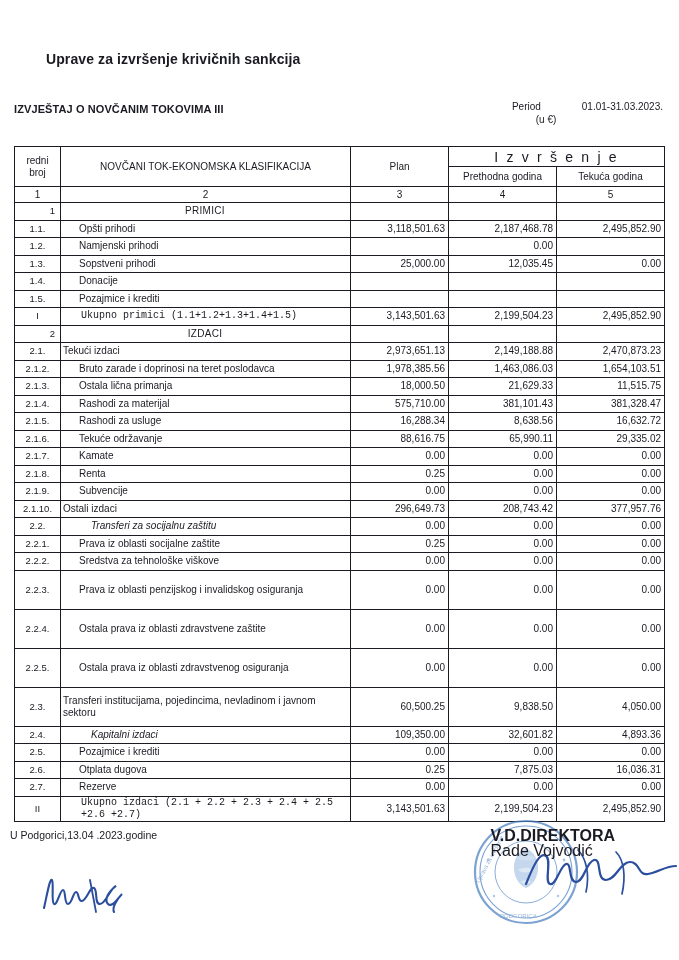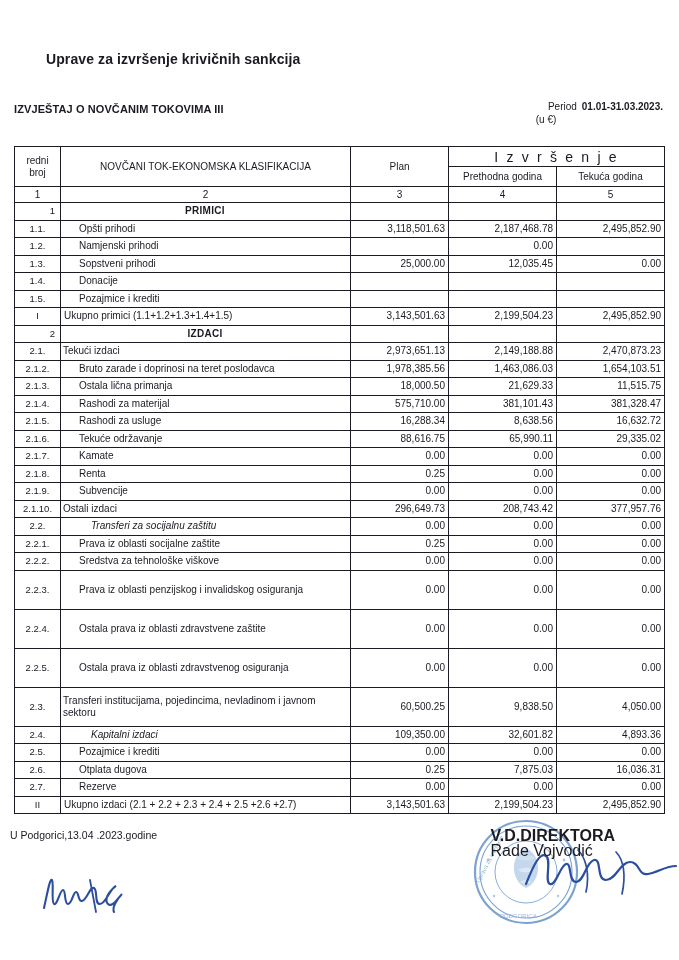--- a/index.html
+++ b/index.html
@@ -58,21 +58,21 @@
     line-height: 13px;
   }
   .period-label { padding-right: 5px; }
   .period-year-rule {
     border-bottom: 1.4px solid #15151c;
     width: 128px;
     text-align: center;
     font-weight: bold;
     padding-bottom: 1px;
   }
-  .period-value { font-weight: bold; }
+  .period-value { font-weight: normal; margin-left: 36px; }
   .currency-note {
     text-align: center;
     padding-right: 34px;
     line-height: 14px;
     font-size: 10px;
   }
 
   
   table.cf {
     position: absolute;
@@ -112,27 +112,27 @@
   tr.tall-row td { height: 38px; }
 
   .num-cell { text-align: center; font-size: 9.5px; }
   .val { text-align: right; padding-right: 4px; font-size: 10px; white-space: nowrap; }
   .desc { text-align: left; }
   .desc.i1 { padding-left: 18px; }
   .desc.i2 { padding-left: 30px; font-style: italic; }
   .desc.i0 { padding-left: 2px; }
   .section-row td.desc {
     text-align: center;
-    font-weight: bold;
+    font-weight: normal;
     letter-spacing: .3px;
     margin-left: 47px;
   }
   .section-row td.num-cell { text-align: right; padding-right: 5px; }
   .total-row td { font-weight: bold; height: 19px; }
-  .total-row td.desc { padding-left: 3px; }
+  .total-row td.desc { padding-left: 20px; font-family: Liberation Mono, monospace; }
   .total-row td.num-cell { text-align: center; }
 
   
   .footer-left {
     position: absolute;
     left: 10px;
     top: 828px;
     font-size: 10.5px;
     line-height: 15px;
   }

